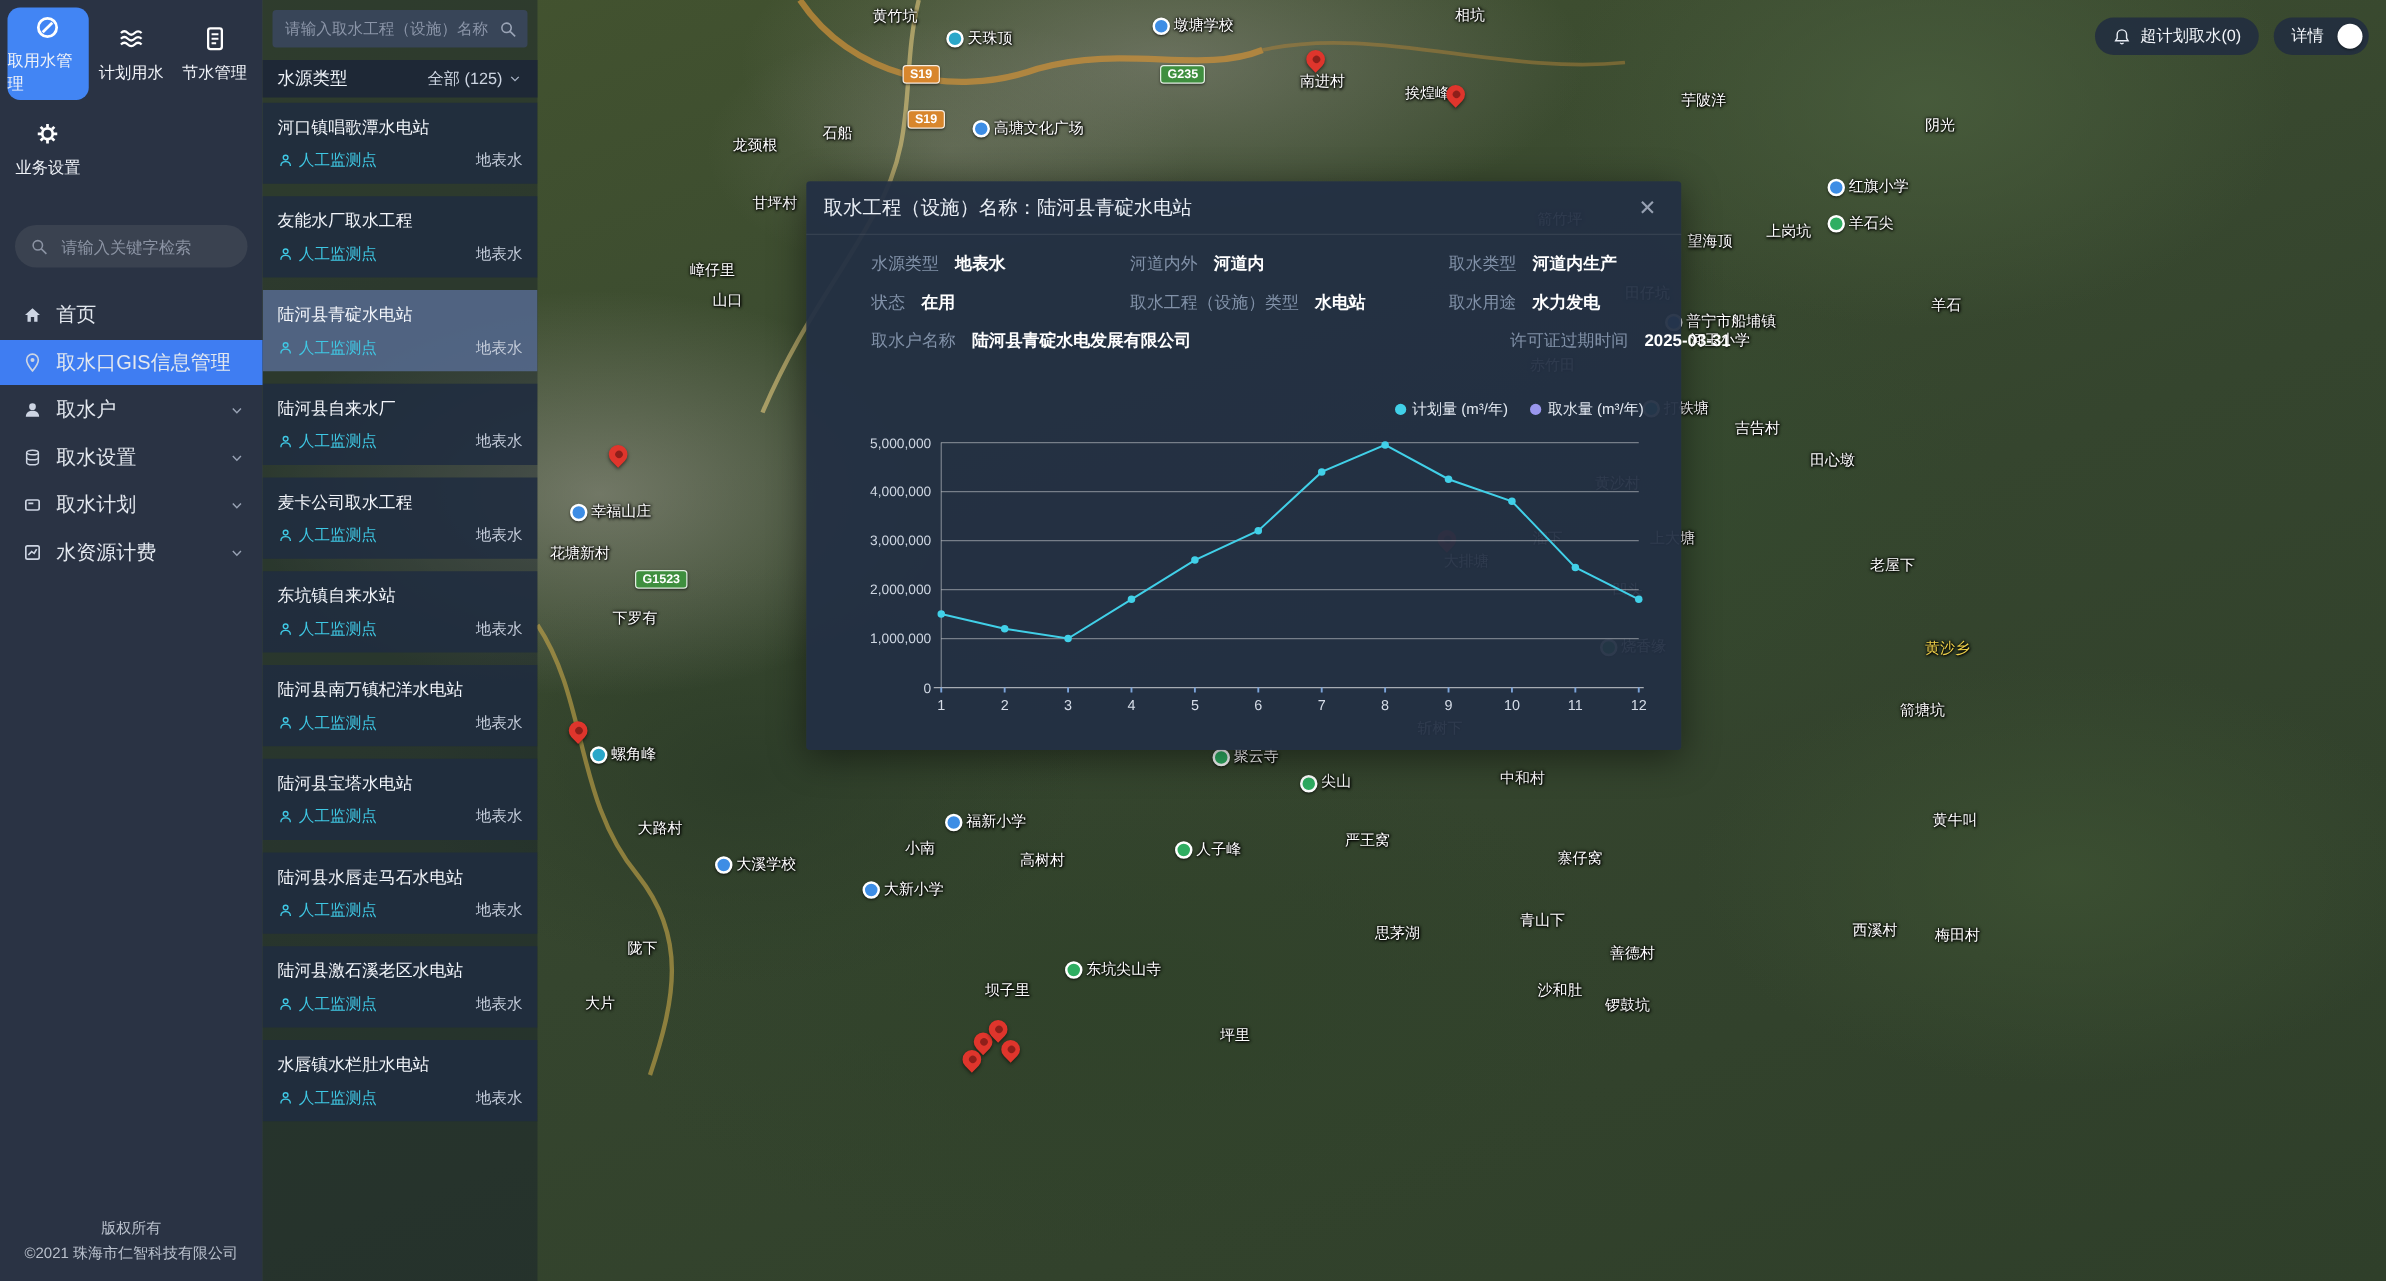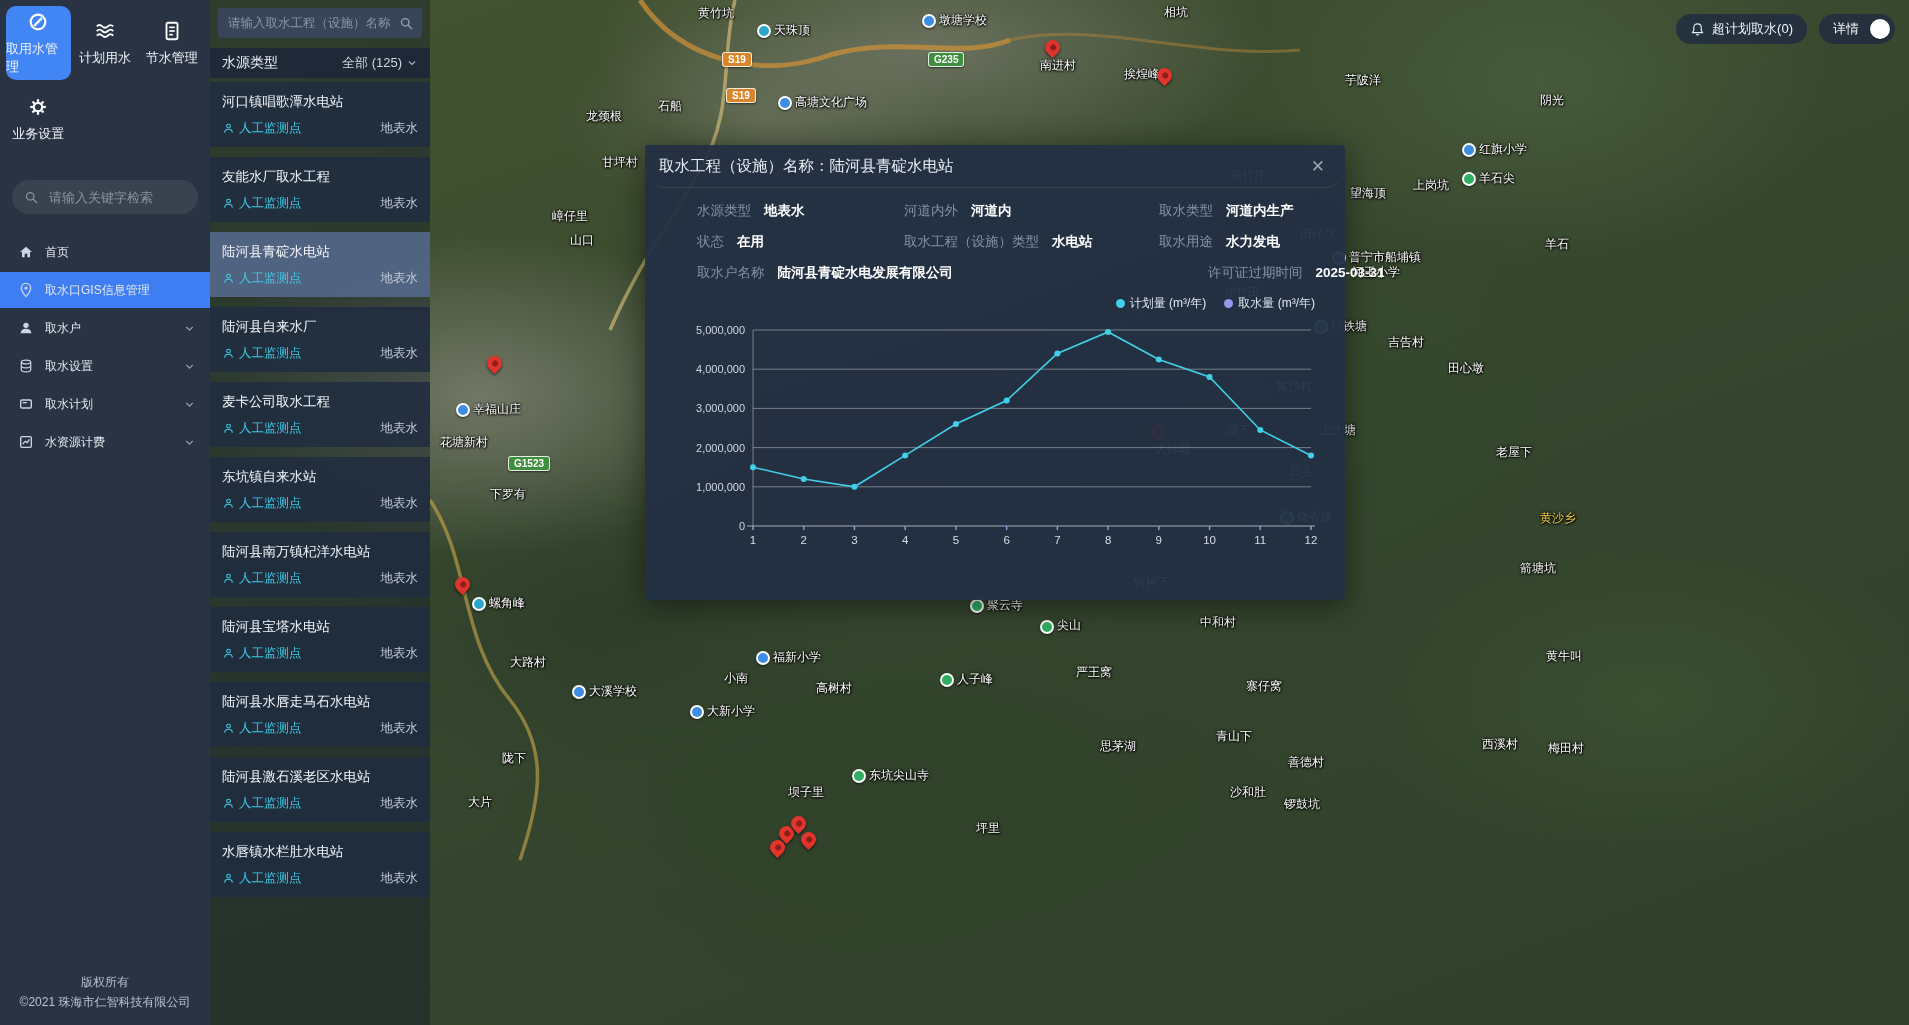--- a/index.html
+++ b/index.html
@@ -49,21 +49,21 @@
           color:#f0f3f8;font-size:13px;border-radius:10px;cursor:pointer;}
   .module svg{width:22px;height:22px;margin-bottom:7px;color:#fff;}
   .module.active{background:#4285f4;}
   .side-search{margin:14px 12px 4px 12px;height:34px;border-radius:17px;background:#3a4250;
                display:flex;align-items:center;padding:0 12px;gap:8px;}
   .side-search svg{width:15px;height:15px;color:#8b93a3;flex:0 0 auto;}
   .side-search input{background:transparent;border:none;outline:none;color:#f9a8d4;font-size:13px;width:100%;}
   .side-search input::placeholder{color:#8b93a3;}
   .menu{margin-top:14px;}
   .menu-item{display:flex;align-items:center;height:36px;padding:0 14px 0 18px;color:#e3e8ef;
-             font-size:12px;cursor:pointer;gap:11px;margin:2px 0;}
+             font-size:16px;cursor:pointer;gap:11px;margin:2px 0;}
   .menu-item svg{width:16px;height:16px;color:#cdd5e3;flex:0 0 auto;}
   .menu-item .chev{margin-left:auto;width:13px;height:13px;color:#98a2b4;}
   .menu-item.active{background:#3f7df2;margin:2px 0;}
   .side-footer{margin-top:auto;padding:10px 6px 12px 6px;text-align:center;color:#b9c0cc;font-size:12px;line-height:1.65;}
 
   
   .panel{position:absolute;left:210px;top:0;bottom:0;width:220px;z-index:10;
          background:rgba(18,28,44,.42);display:flex;flex-direction:column;box-sizing:border-box;}
   .panel-search{margin:8px 8px 10px 8px;height:30px;border-radius:3px;background:rgba(58,70,92,.92);
                 display:flex;align-items:center;padding:0 8px;gap:6px;flex:0 0 auto;}
@@ -82,34 +82,34 @@
   .st-meta{display:flex;align-items:center;justify-content:space-between;}
   .st-tag{color:#3fc8e4;font-size:12.5px;display:flex;align-items:center;gap:4px;}
   .st-tag svg{width:13px;height:13px;}
   .st-type{color:#c3cbd9;font-size:12.5px;}
 
   
   .modal{position:absolute;left:645px;top:145px;width:700px;height:455px;z-index:20;
          background:rgba(35,47,67,.95);border-radius:3px;box-shadow:0 6px 30px rgba(0,0,0,.45);
          display:flex;flex-direction:column;}
   .modal-head{flex:0 0 auto;display:flex;align-items:center;height:42px;padding:0 16px 0 14px;
-              border-bottom:1px solid rgba(255,255,255,.08);border-radius:21px;}
+              border-bottom:1px solid rgba(255,255,255,.08);}
   .modal-title{color:#eaeff6;font-size:15.5px;}
   .modal-close{margin-left:auto;color:#97a1b2;font-size:17px;line-height:1;cursor:pointer;padding:4px;}
   .modal-body{padding:14px 24px 0 24px;}
   .f-row{display:flex;margin-bottom:13px;}
   .f-cell{display:flex;align-items:baseline;white-space:nowrap;}
   .f-cell .lbl{color:#8191a8;font-size:13.5px;margin-right:13px;}
   .f-cell .val{color:#fff;font-size:13.5px;font-weight:bold;}
   .c1{flex:0 0 235px;padding-left:28px;box-sizing:border-box;}
   .c2{flex:0 0 255px;box-sizing:border-box;}
   .c3{flex:1 1 auto;box-sizing:border-box;}
   .chart-wrap{margin-top:2px;}
   .legend{display:flex;justify-content:flex-end;gap:18px;padding-right:6px;margin-bottom:2px;}
-  .legend-item{display:flex;align-items:center;gap:5px;color:#e2e8f1;font-size:12px;}
+  .legend-item{display:flex;align-items:center;gap:5px;color:#e2e8f1;font-size:12px;margin-top:24px;}
   .legend-dot{width:9px;height:9px;border-radius:50%;}
 
   svg text{font-family:"Liberation Sans","DejaVu Sans",sans-serif;}
 </style>
 </head>
 <body>
 
 <svg width="0" height="0" style="position:absolute">
   <defs>
     <symbol id="i-magnifier" viewBox="0 0 24 24">

